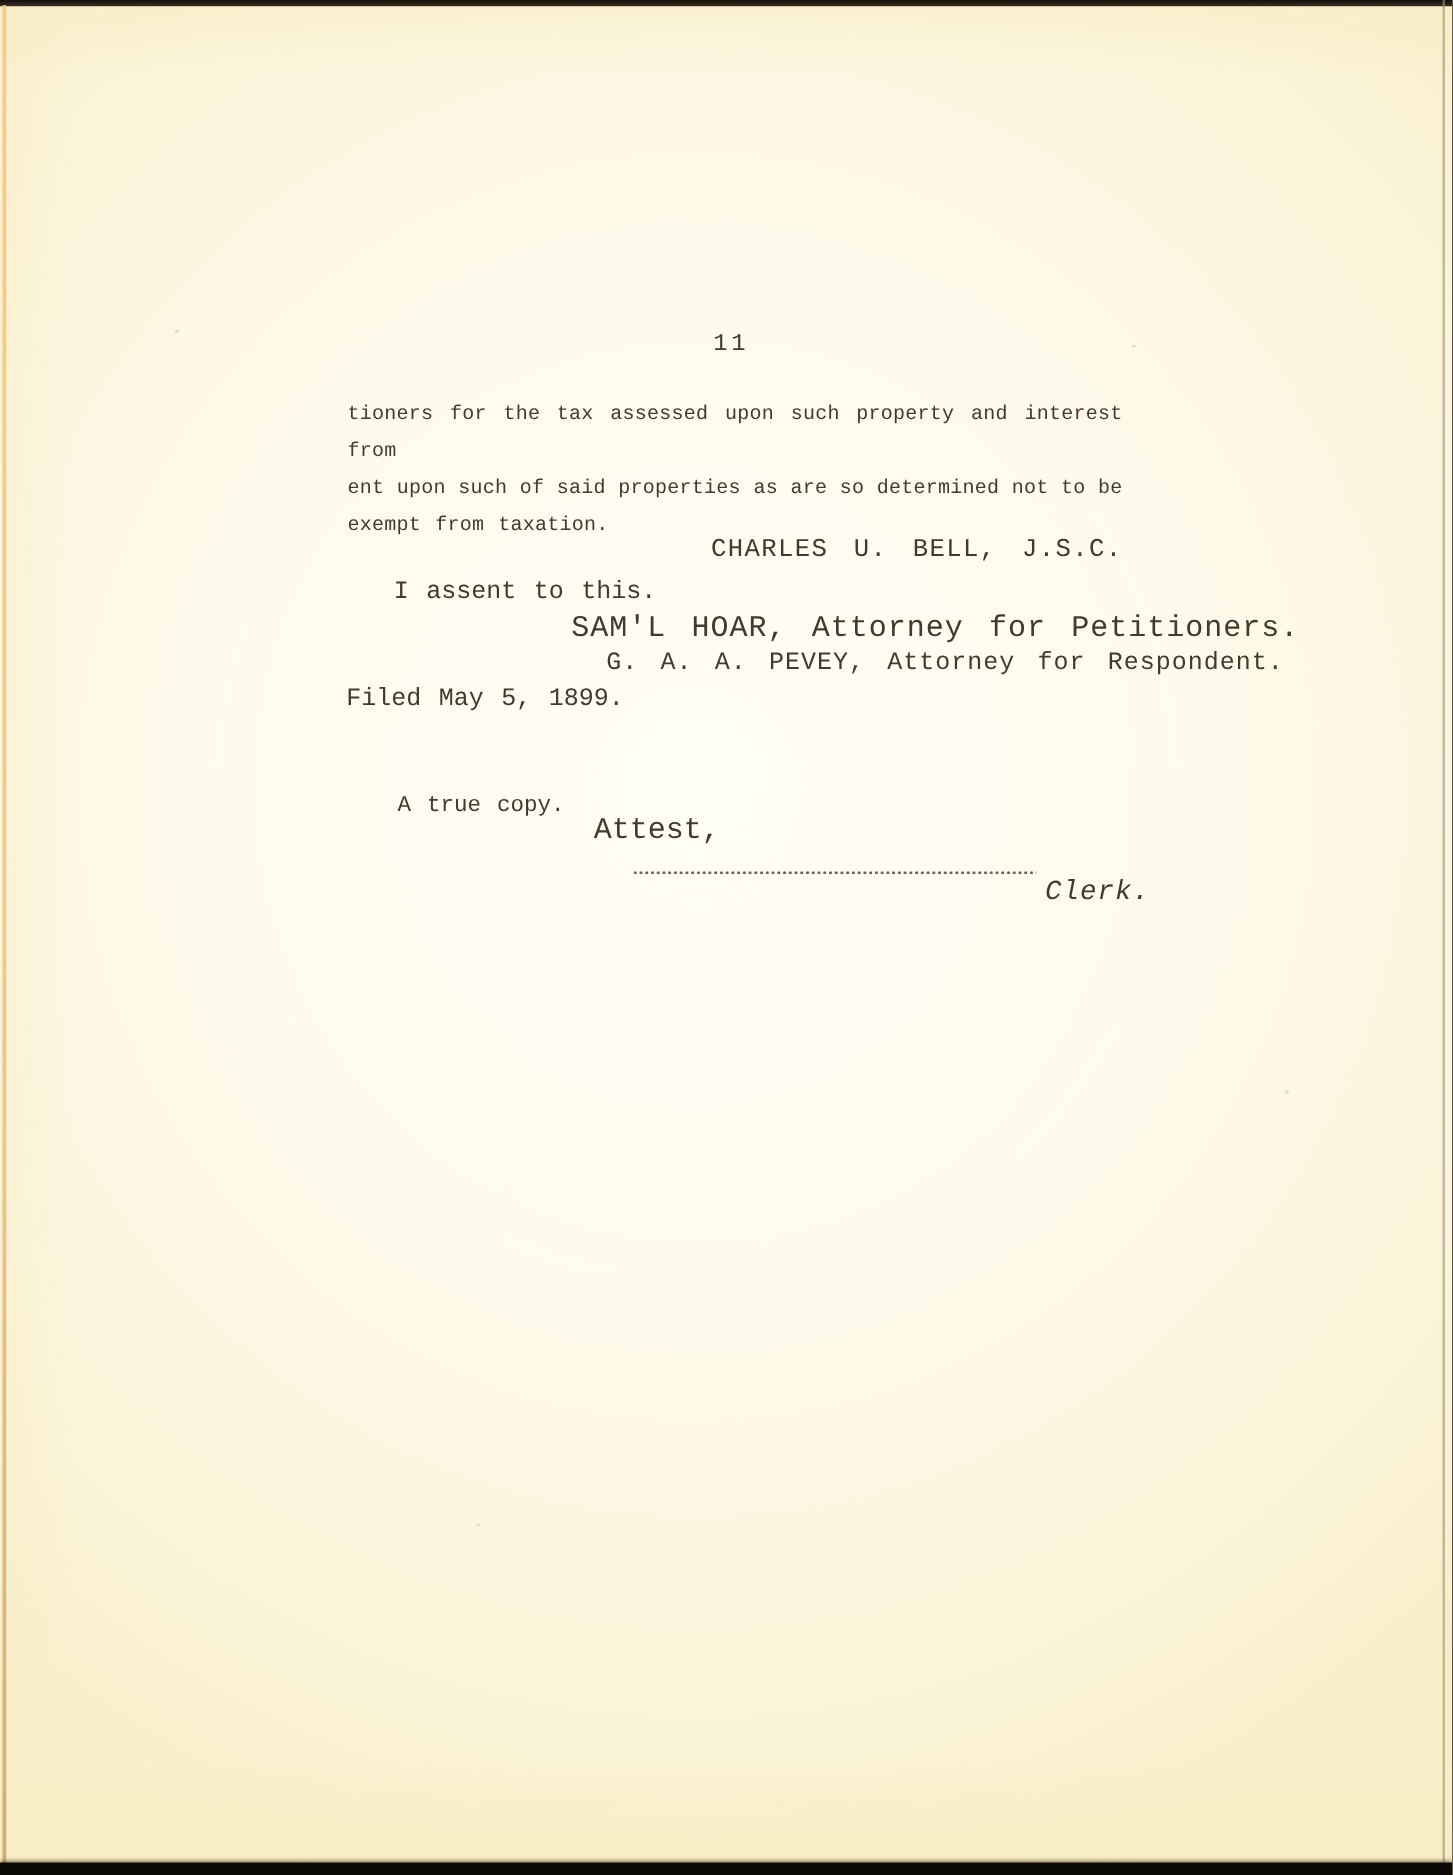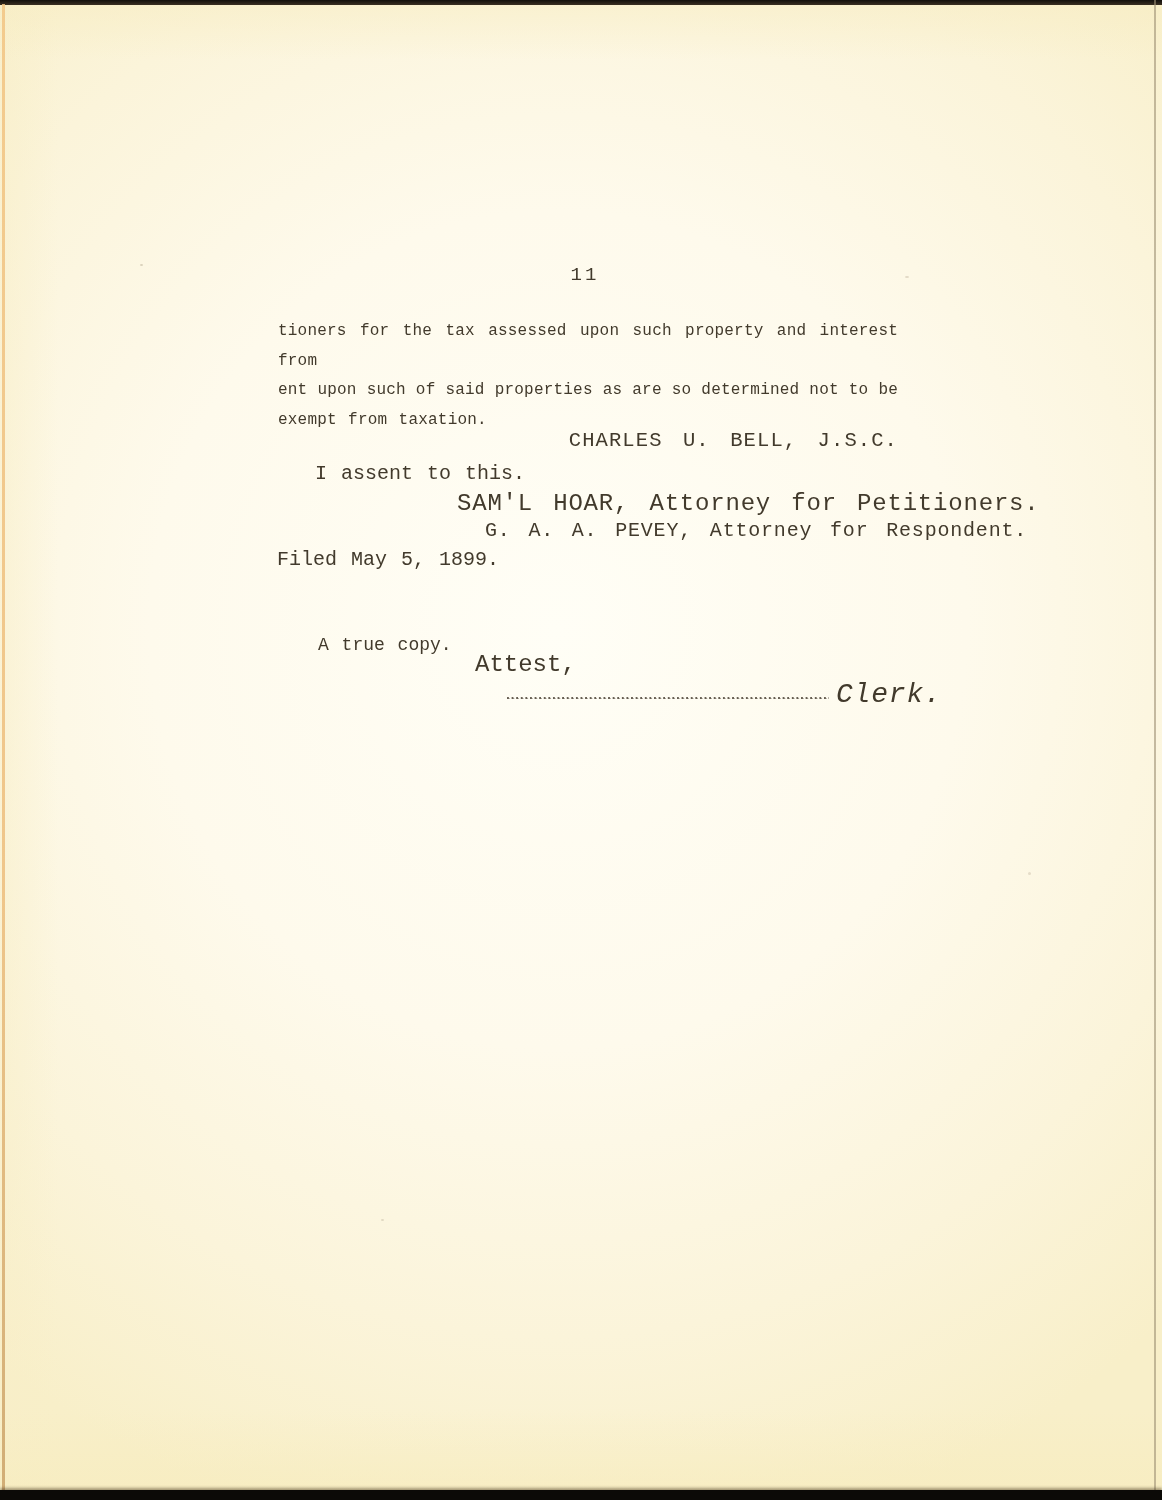--- a/index.html
+++ b/index.html
@@ -69,22 +69,22 @@
   .attest  { top: 653px; left: 475px; font-size: 24px; }
   .sig-dots {
     position: absolute;
     top: 697px; left: 507px; width: 322px; height: 3px;
     background-image: radial-gradient(circle at 1.2px 1.2px, #4a4134 1px, transparent 1.3px);
     background-size: 4.6px 3px;
     background-repeat: repeat-x;
     opacity: 0.85;
   }
   .clerk {
-    top: 681px; left: 836px;
-    font-size: 28px;
+    top: 703px; left: 836px;
+    font-size: 22px;
     font-style: italic;
     letter-spacing: 0.8px;
     text-align: center;
   }
   .speck { position: absolute; border-radius: 50%; background: #b9ad95; }
   .speck1 { left: 140px; top: 264px; width: 3px; height: 2px; opacity: .5; }
   .speck2 { left: 905px; top: 276px; width: 4px; height: 2px; opacity: .4; }
   .speck3 { left: 1028px; top: 872px; width: 3px; height: 3px; opacity: .35; }
   .speck4 { left: 381px; top: 1219px; width: 3px; height: 2px; opacity: .4; }
 </style>

